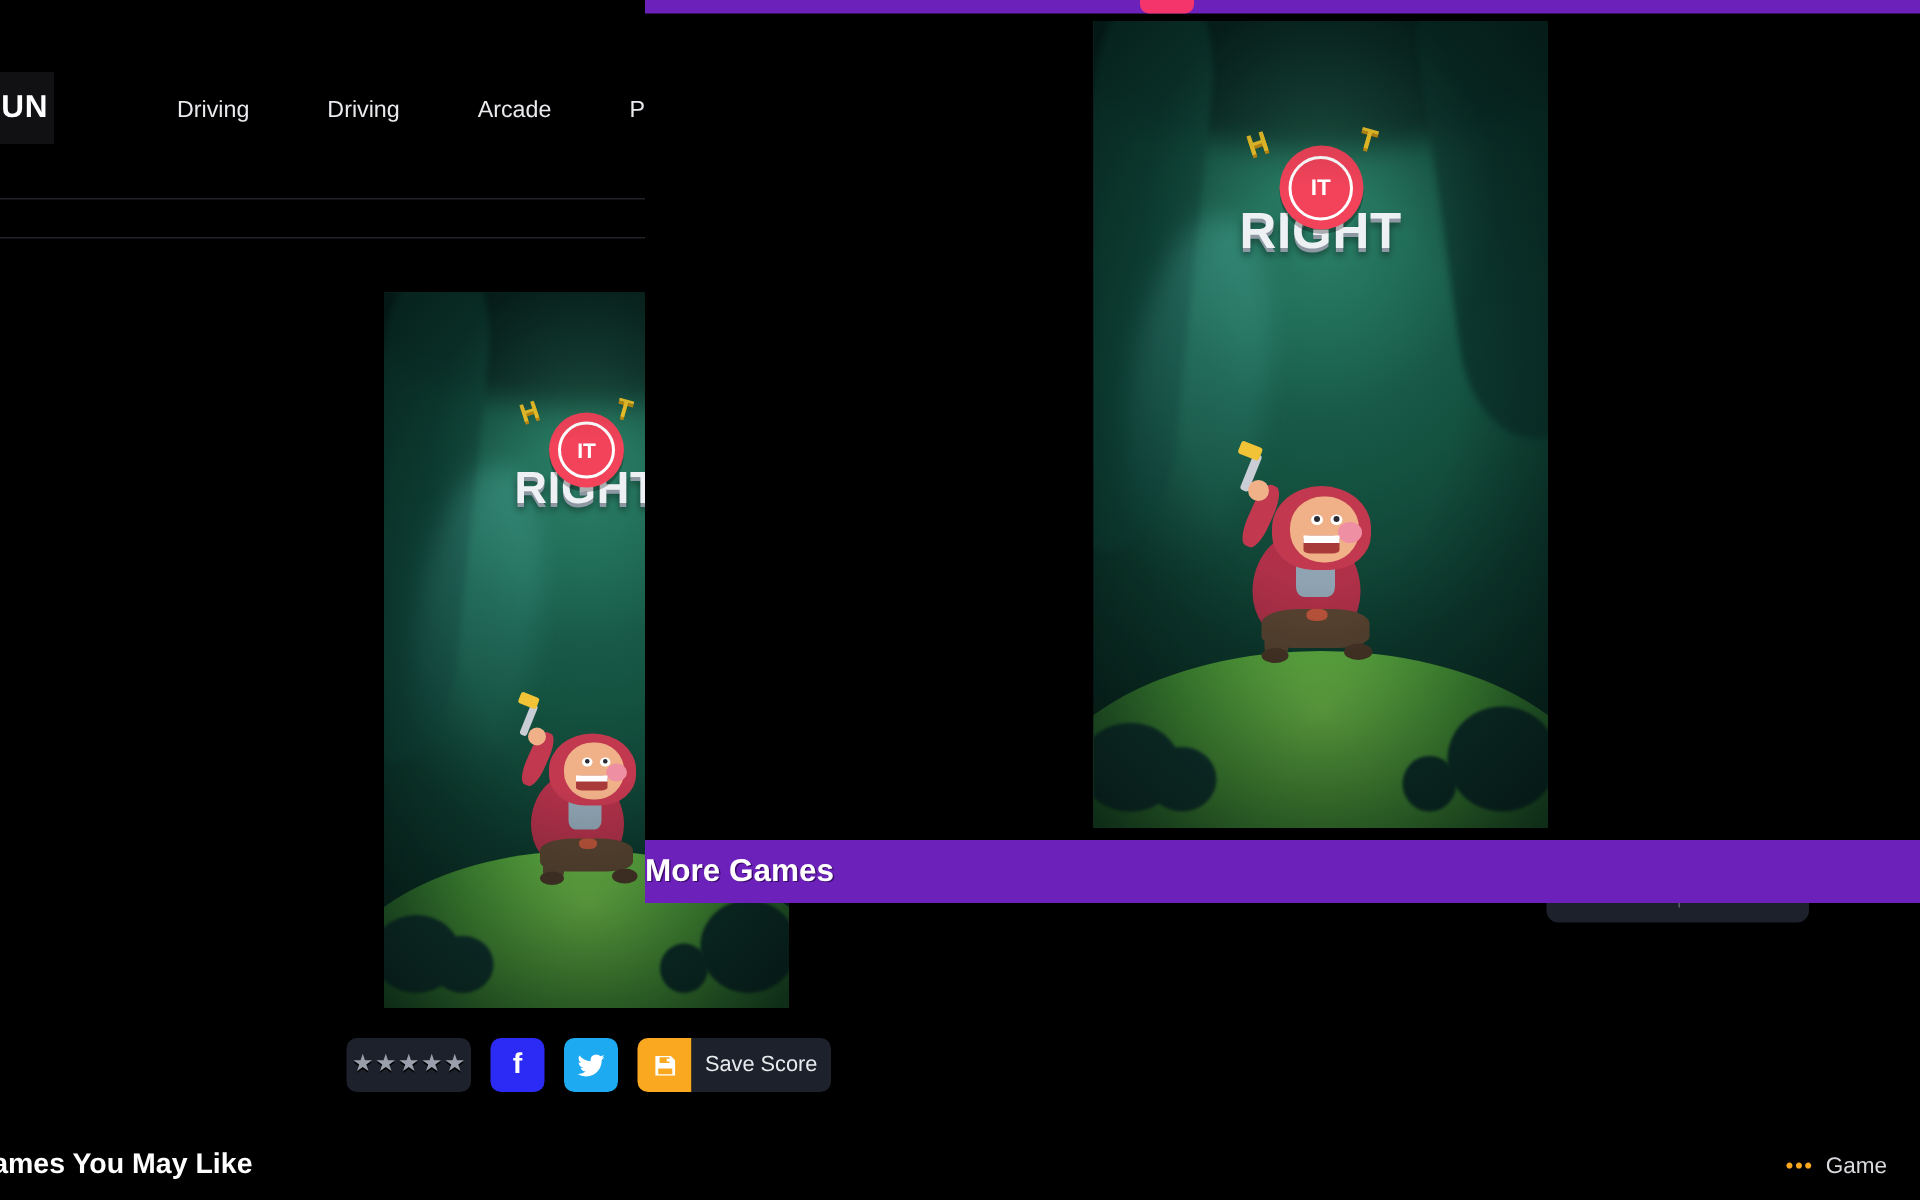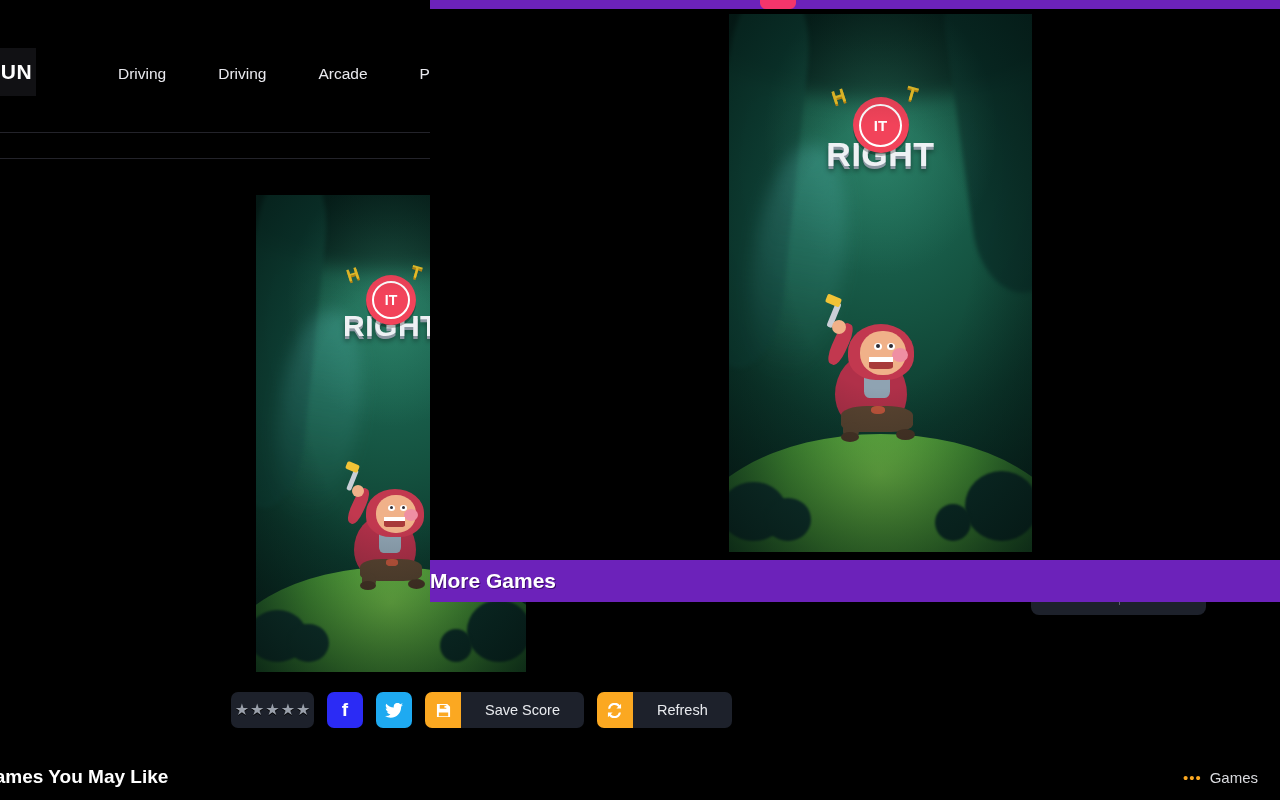--- a/index.html
+++ b/index.html
@@ -63,21 +63,21 @@
   .sq-btn.tw { background: #1eaaf1; }
   .combo { display: flex; align-items: center; height: 36px; }
   .combo .ico {
     width: 36px; height: 36px; background: #fba821;
     border-radius: 7px 0 0 7px;
     display: flex; align-items: center; justify-content: center;
     color: #ffffff; font-size: 16px;
   }
   .combo .lbl {
     height: 36px; background: #1d212b; color: #e8eaee;
-    display: flex; align-items: center; padding: 0 24px;
+    display: flex; align-items: center; padding: 0 9px;
     font-size: 14.5px; border-radius: 0 7px 7px 0; white-space: nowrap;
   }
   .combo.rev .lbl { border-radius: 7px 0 0 7px; padding: 0 15px 0 17px; }
   .combo.rev .ico { border-radius: 0 7px 7px 0; font-size: 14px; }
 
   .bottom-row { position: absolute; left: 0; top: 766px; width: 1280px; height: 32px; }
   .section-title {
     position: absolute; left: -20px; top: 0;
     color: #ffffff; font-size: 19px; font-weight: 700; white-space: nowrap;
   }
@@ -316,42 +316,34 @@
 
       <div class="combo">
         <div class="ico">
           <svg width="15" height="15" viewBox="0 0 16 16">
               <path fill="#fff" d="M2 1h10l3 3v11H1V1h1zm2 1v4h7V2H4zm-1 8v4h10v-4H3zm6-7h2v2H9V3z"></path>
             </svg>
         </div>
         <div class="lbl">Save Score</div>
       </div>
 
-      <div class="combo">
-        <div class="ico">
-          <svg width="15" height="15" viewBox="0 0 16 16">
-              <path fill="#fff" d="M13.6 2.4A7 7 0 0 0 1.2 6h2.1A5 5 0 0 1 12 3.9l-2 2h5v-5l-1.4 1.5zM12.7 10A5 5 0 0 1 4 12.1l2-2H1v5l1.4-1.5A7 7 0 0 0 14.8 10h-2.1z"></path>
-            </svg>
-        </div>
-        <div class="lbl">Refresh</div>
-      </div>
 
     </div>
 
     <div class="hidden-widget">
       <span class="hw-dots">•••</span>
       <span class="hw-bar"></span>
       <span class="hw-txt">——</span>
     </div>
 
     <div class="bottom-row">
       <div class="section-title">Games You May Like</div>
       <div class="more-link">
         <span class="more-dots">•••</span>
-        <span class="more-label">Games</span>
+        <span class="more-label">Game</span>
       </div>
     </div>
   </div>
 
   <div class="overlay">
 
     <div class="purple-bar top">
       <div class="notch"></div>
     </div>
 

